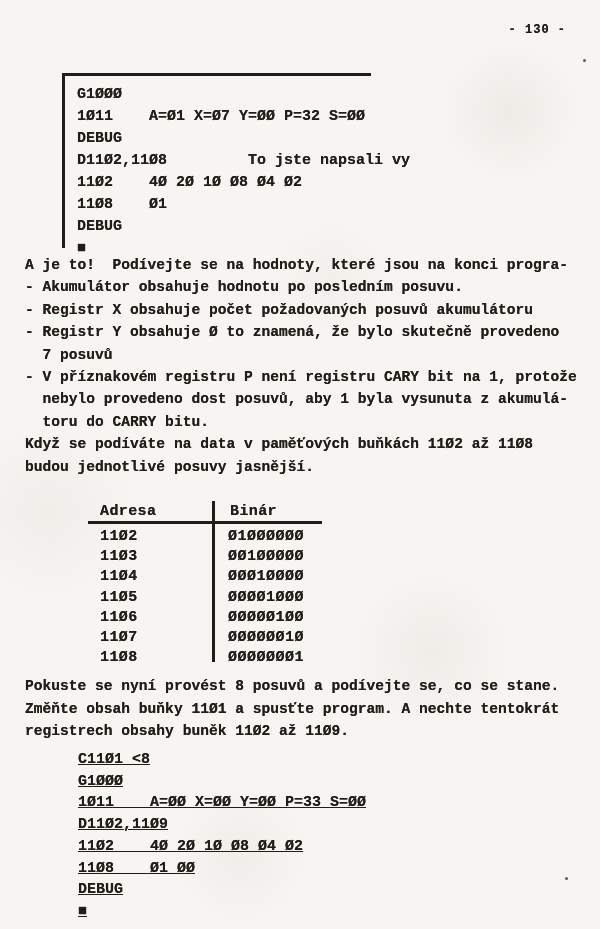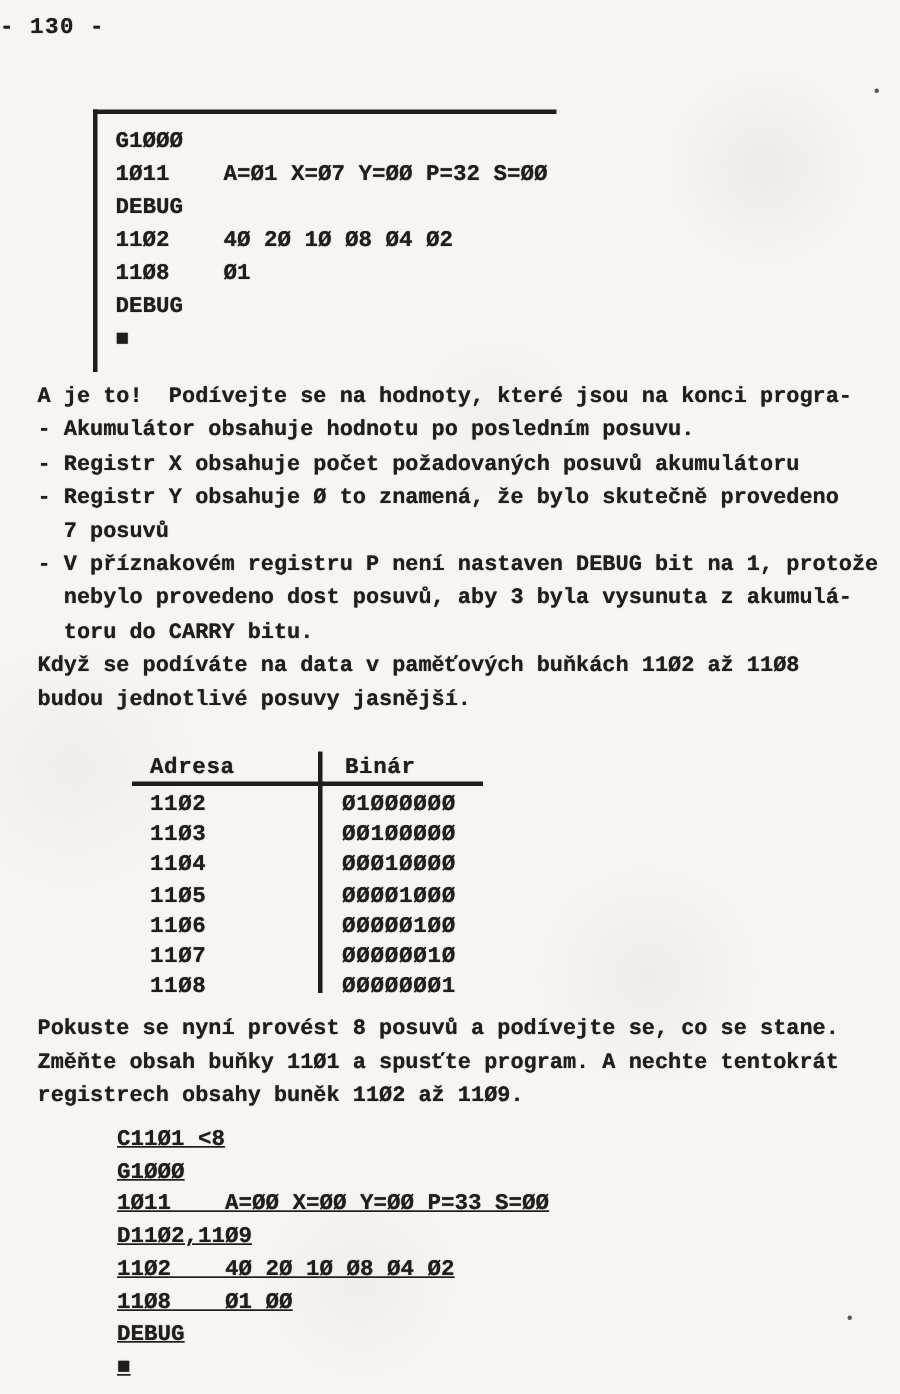--- a/index.html
+++ b/index.html
@@ -14,22 +14,22 @@
       radial-gradient(circle at 40% 92%, rgba(110,105,95,0.05), transparent 70px),
       radial-gradient(circle at 55% 30%, rgba(110,105,95,0.04), transparent 60px);
     overflow:hidden;
     font-family:"Liberation Mono","DejaVu Sans Mono",monospace;
     font-weight:bold;
     color:#211e1a;
   }
   .ink{ text-shadow:0 0 0.6px rgba(33,30,26,0.85); }
 
   .page-number{
-    position:absolute; top:10px; left:0; width:566px;
-    text-align:left; font-size:15px; letter-spacing:1px;
+    position:absolute; top:23px; left:0; width:566px;
+    text-align:right; font-size:12px; letter-spacing:1px;
   }
 
   
   .tbox{
     position:absolute; left:62px; top:73px; width:306px; height:172px;
     border-top:3px solid #211e1a; border-left:3px solid #211e1a;
   }
   .tlines1{ position:absolute; left:77px; top:84px; font-size:15px; line-height:22px; }
   .tlines2{ position:absolute; left:78px; top:749px; font-size:15px; line-height:21.7px;text-decoration:underline; }
   .tline{ white-space:pre; }
@@ -63,34 +63,35 @@
 <div class="page">
 
   <div class="page-number ink">- 130 -</div>
 
   <div class="tbox"></div>
 
   <div class="tlines1 ink">
     <div class="tline">G1ØØØ</div>
     <div class="tline">1Ø11    A=Ø1 X=Ø7 Y=ØØ P=32 S=ØØ</div>
     <div class="tline">DEBUG</div>
+    <div class="tline">D11Ø2,11Ø8         To jste napsali vy</div>
     <div class="tline">11Ø2    4Ø 2Ø 1Ø Ø8 Ø4 Ø2</div>
     <div class="tline">11Ø8    Ø1</div>
     <div class="tline">DEBUG</div>
     <div class="tline">■</div>
   </div>
 
   <div class="para1 ink">
     <div class="pline">A je to!  Podívejte se na hodnoty, které jsou na konci progra-</div>
     <div class="pline">- Akumulátor obsahuje hodnotu po posledním posuvu.</div>
     <div class="pline">- Registr X obsahuje počet požadovaných posuvů akumulátoru</div>
     <div class="pline">- Registr Y obsahuje Ø to znamená, že bylo skutečně provedeno</div>
     <div class="pline">  7 posuvů</div>
-    <div class="pline">- V příznakovém registru P není nastaven DEBUG bit na 1, protože</div>
-    <div class="pline">  nebylo provedeno dost posuvů, aby 3 byla vysunuta z akumulá-</div>
+    <div class="pline">- V příznakovém registru P není registru CARY bit na 1, protože</div>
+    <div class="pline">  nebylo provedeno dost posuvů, aby 1 byla vysunuta z akumulá-</div>
     <div class="pline">  toru do CARRY bitu.</div>
     <div class="pline">Když se podíváte na data v paměťových buňkách 11Ø2 až 11Ø8</div>
     <div class="pline">budou jednotlivé posuvy jasnější.</div>
   </div>
 
   <div class="thead ink">
     <span class="addr">Adresa</span><span>Binár</span>
   </div>
   <div class="table-rule"></div>
   <div class="table-divider"></div>

